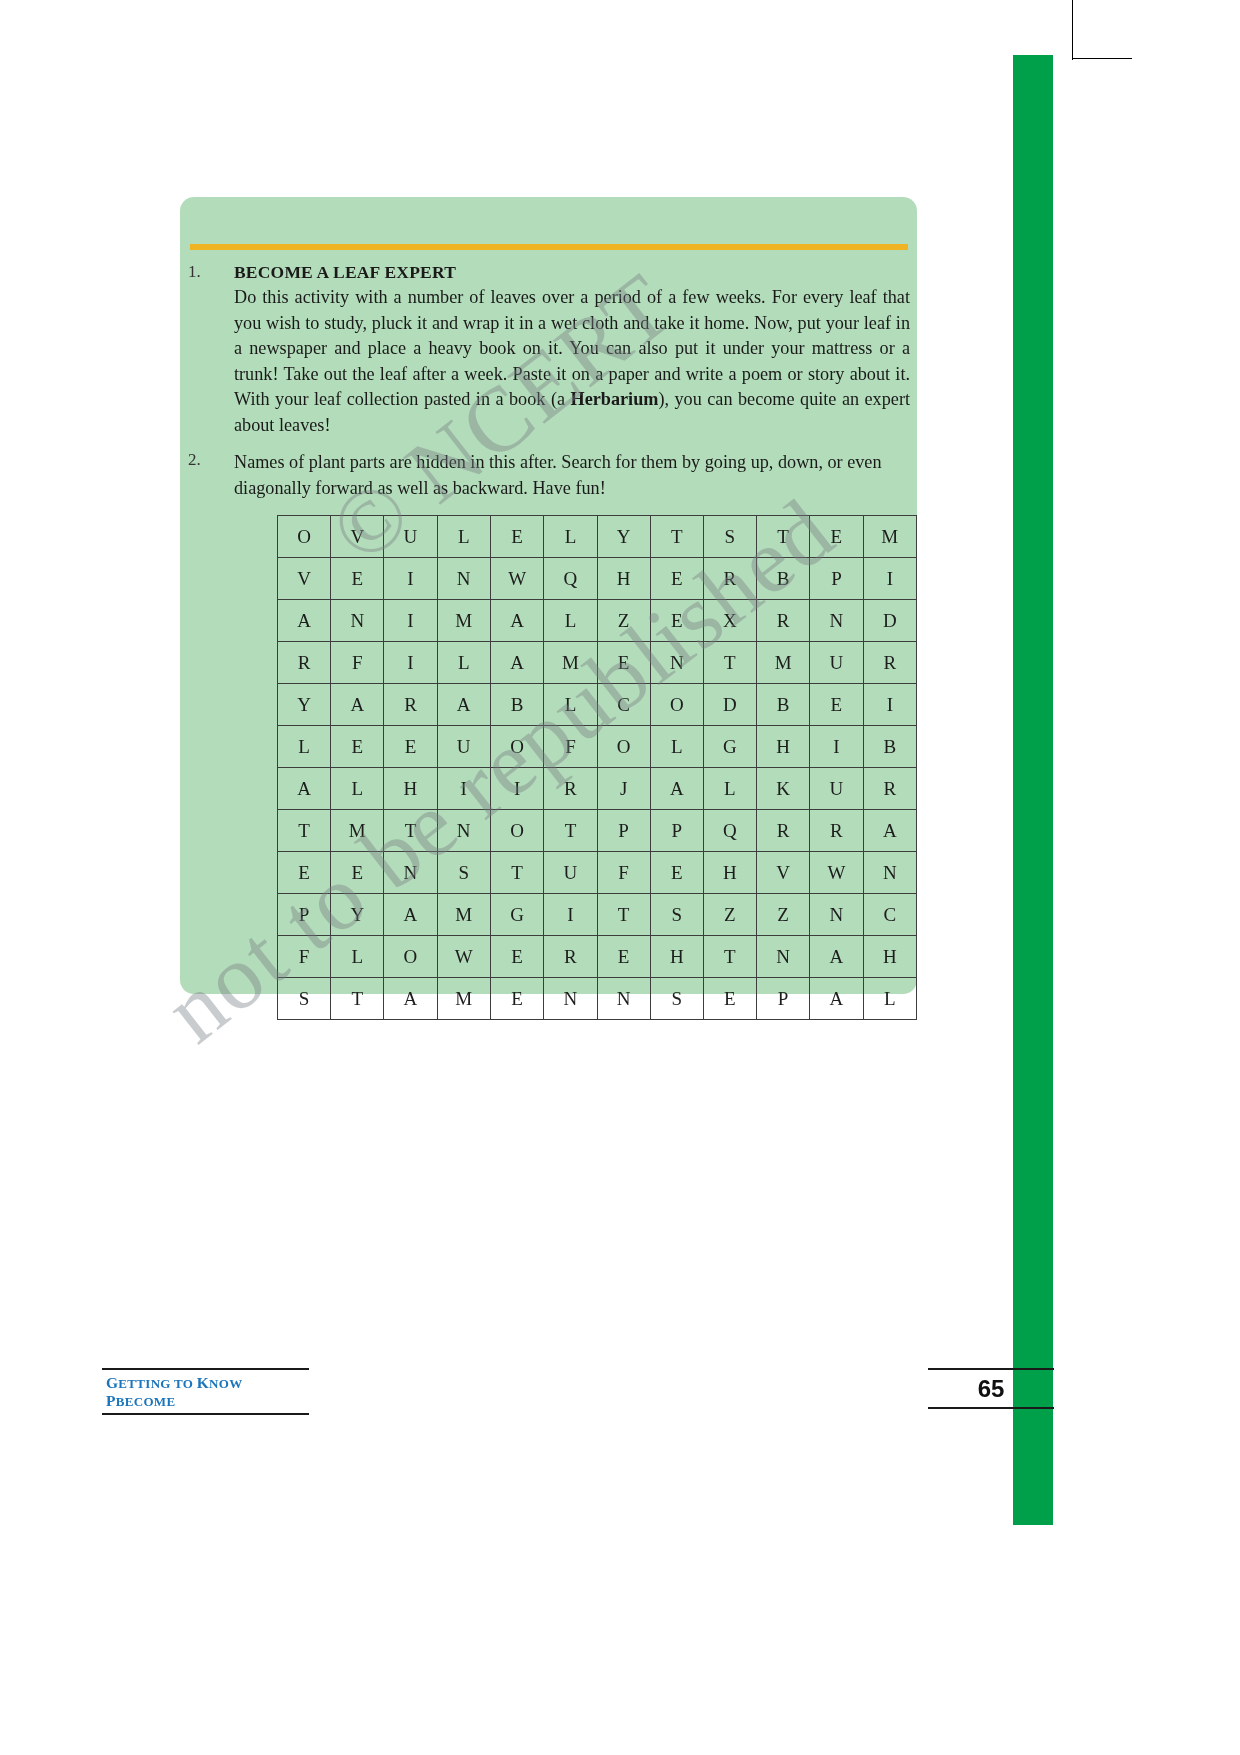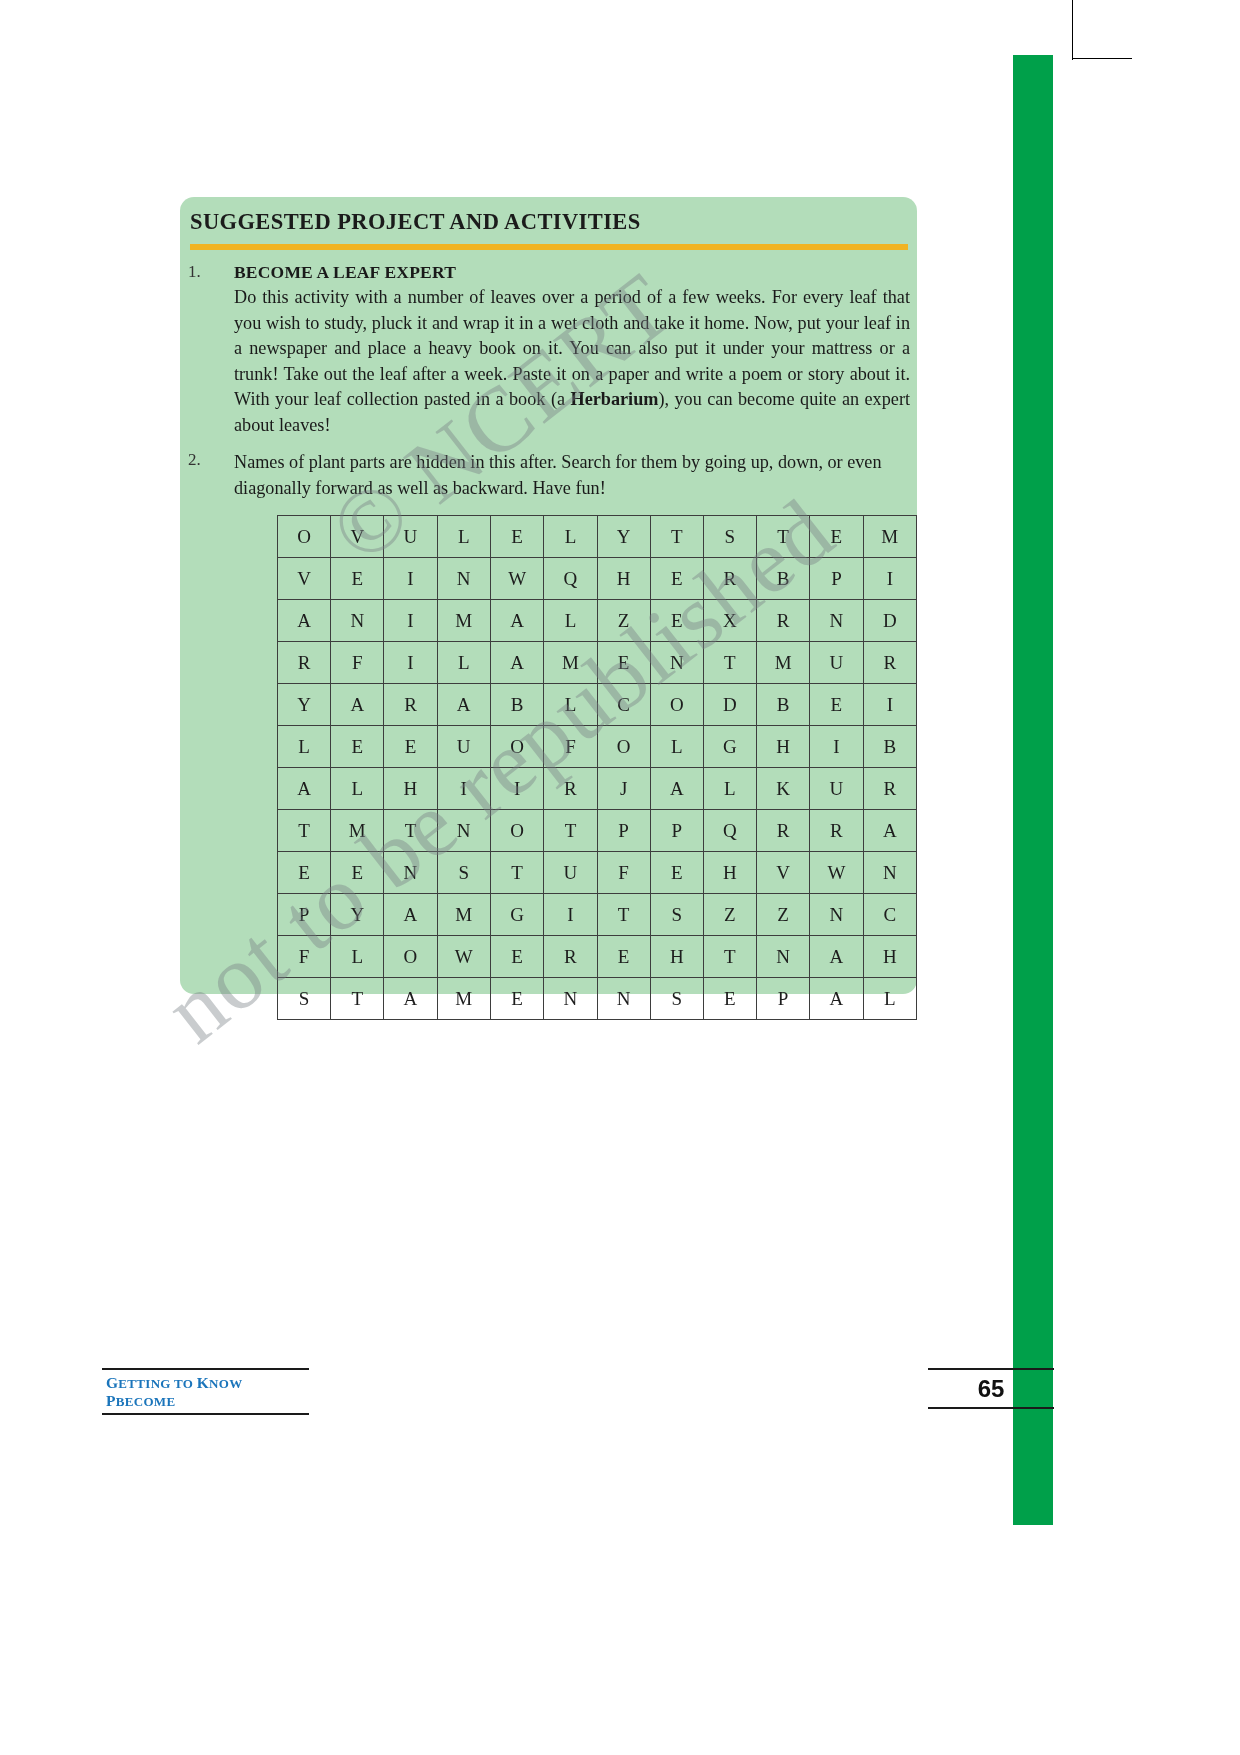--- a/index.html
+++ b/index.html
@@ -205,21 +205,20 @@
 </style>
 </head>
 <body>
 
 <div class="green-bar"></div>
 <div class="crop-line-v"></div>
 <div class="crop-line-h"></div>
 
 <div class="panel">
 
-  <div class="panel-title">SUGGESTED PROJECT AND ACTIVITIES</div>
   <div class="title-rule"></div>
 
   <div class="item" id="item1">
     <div class="item-num">1.</div>
     <div class="item-body">
       <div class="item-head">BECOME A LEAF EXPERT</div>
       <div class="item-text"><span>Do this activity with a number of leaves over a period of a few weeks. For every leaf that you wish to study, pluck it and wrap it in a wet cloth and take it home. Now, put your leaf in a newspaper and place a heavy book on it. You can also put it under your mattress or a trunk! Take out the leaf after a week. Paste it on a paper and write a poem or story about it. With your leaf collection pasted in a book (a </span><b>Herbarium</b><span>), you can become quite an expert about leaves!</span></div>
     </div>
   </div>
 

